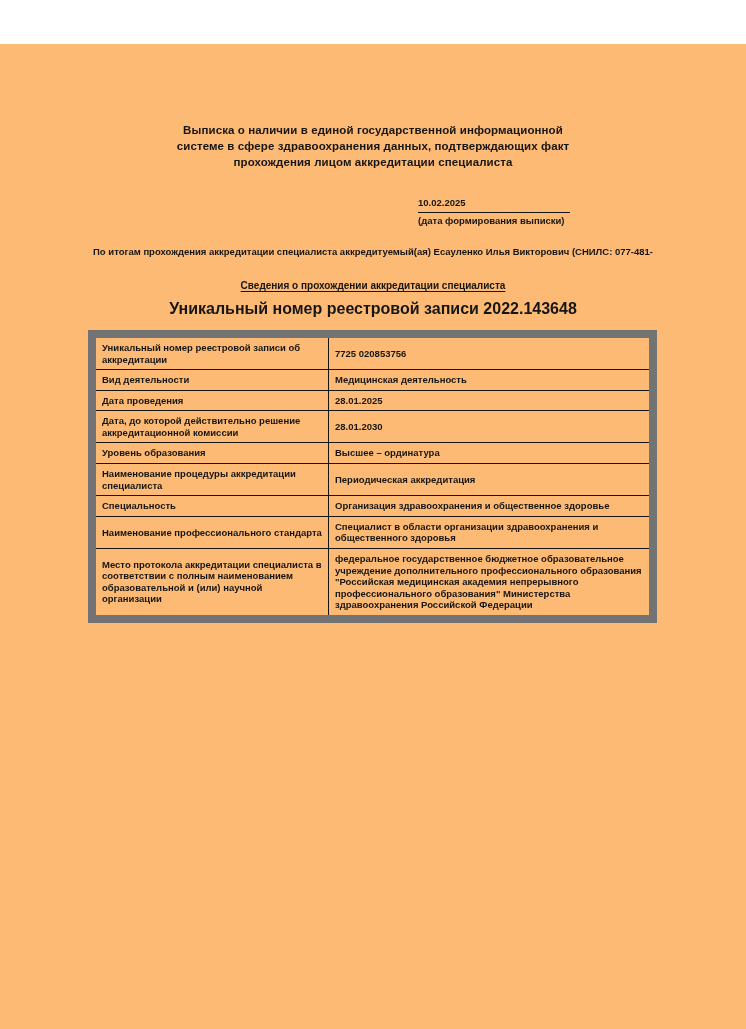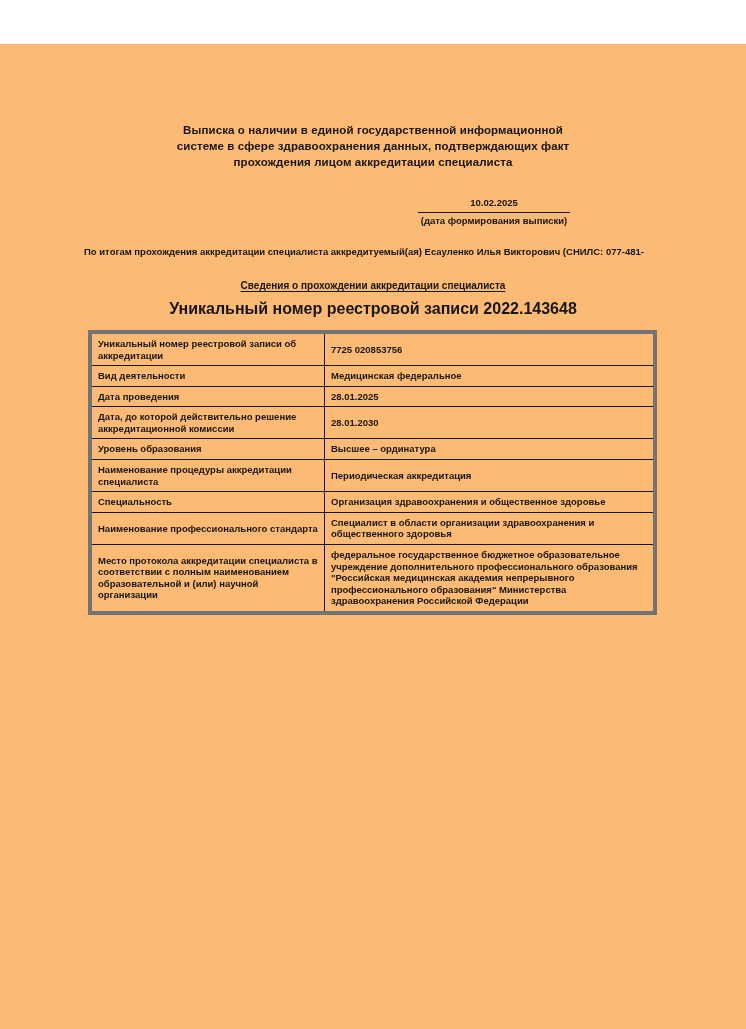--- a/index.html
+++ b/index.html
@@ -19,55 +19,55 @@
   .doc-title {
     padding-top: 78px;
     text-align: center;
     font-size: 11.5px;
     line-height: 16px;
     letter-spacing: 0.1px;
   }
   .date-block {
     width: 152px;
     margin: 27px 176px 0 auto;
-    text-align: center;
     font-size: 9.5px;
     line-height: 12px;
   }
   .date-value {
     padding-bottom: 3px;
     border-bottom: 1.5px solid #161616;
   }
   .date-caption {
     padding-top: 2px;
     white-space: nowrap;
   }
   .summary {
     margin: 17px 84px 0;
+    text-align: center;
     font-size: 9.5px;
     line-height: 15px;
   }
   .section-heading {
     margin-top: 21px;
     text-align: center;
     font-size: 10px;
     text-decoration: underline;
     text-underline-offset: 2px;
   }
   .registry-heading {
     margin-top: 9px;
     text-align: center;
     font-size: 16px;
   }
   .acc-table {
     margin: 12px 0 0 88px;
     width: 569px;
     border-collapse: collapse;
     table-layout: fixed;
-    border: 4px solid #737373;
+    border: 8px solid #737373;
     font-size: 9.5px;
     line-height: 1.22;
   }
   .acc-table td {
     border: 1.4px solid #161616;
     vertical-align: middle;
     padding: 4px 5px 4px 6px;
     word-wrap: break-word;
   }
   .acc-table td.lbl { width: 221px; }
@@ -97,21 +97,21 @@
   <div class="registry-heading">Уникальный номер реестровой записи 2022.143648</div>
 
   <table class="acc-table">
     <tbody>
       <tr>
         <td class="lbl">Уникальный номер реестровой записи об аккредитации</td>
         <td class="val">7725 020853756</td>
       </tr>
       <tr>
         <td class="lbl">Вид деятельности</td>
-        <td class="val">Медицинская федеральное</td>
+        <td class="val">Медицинская деятельность</td>
       </tr>
       <tr>
         <td class="lbl">Дата проведения</td>
         <td class="val">28.01.2025</td>
       </tr>
       <tr>
         <td class="lbl">Дата, до которой действительно решение аккредитационной комиссии</td>
         <td class="val">28.01.2030</td>
       </tr>
       <tr>

